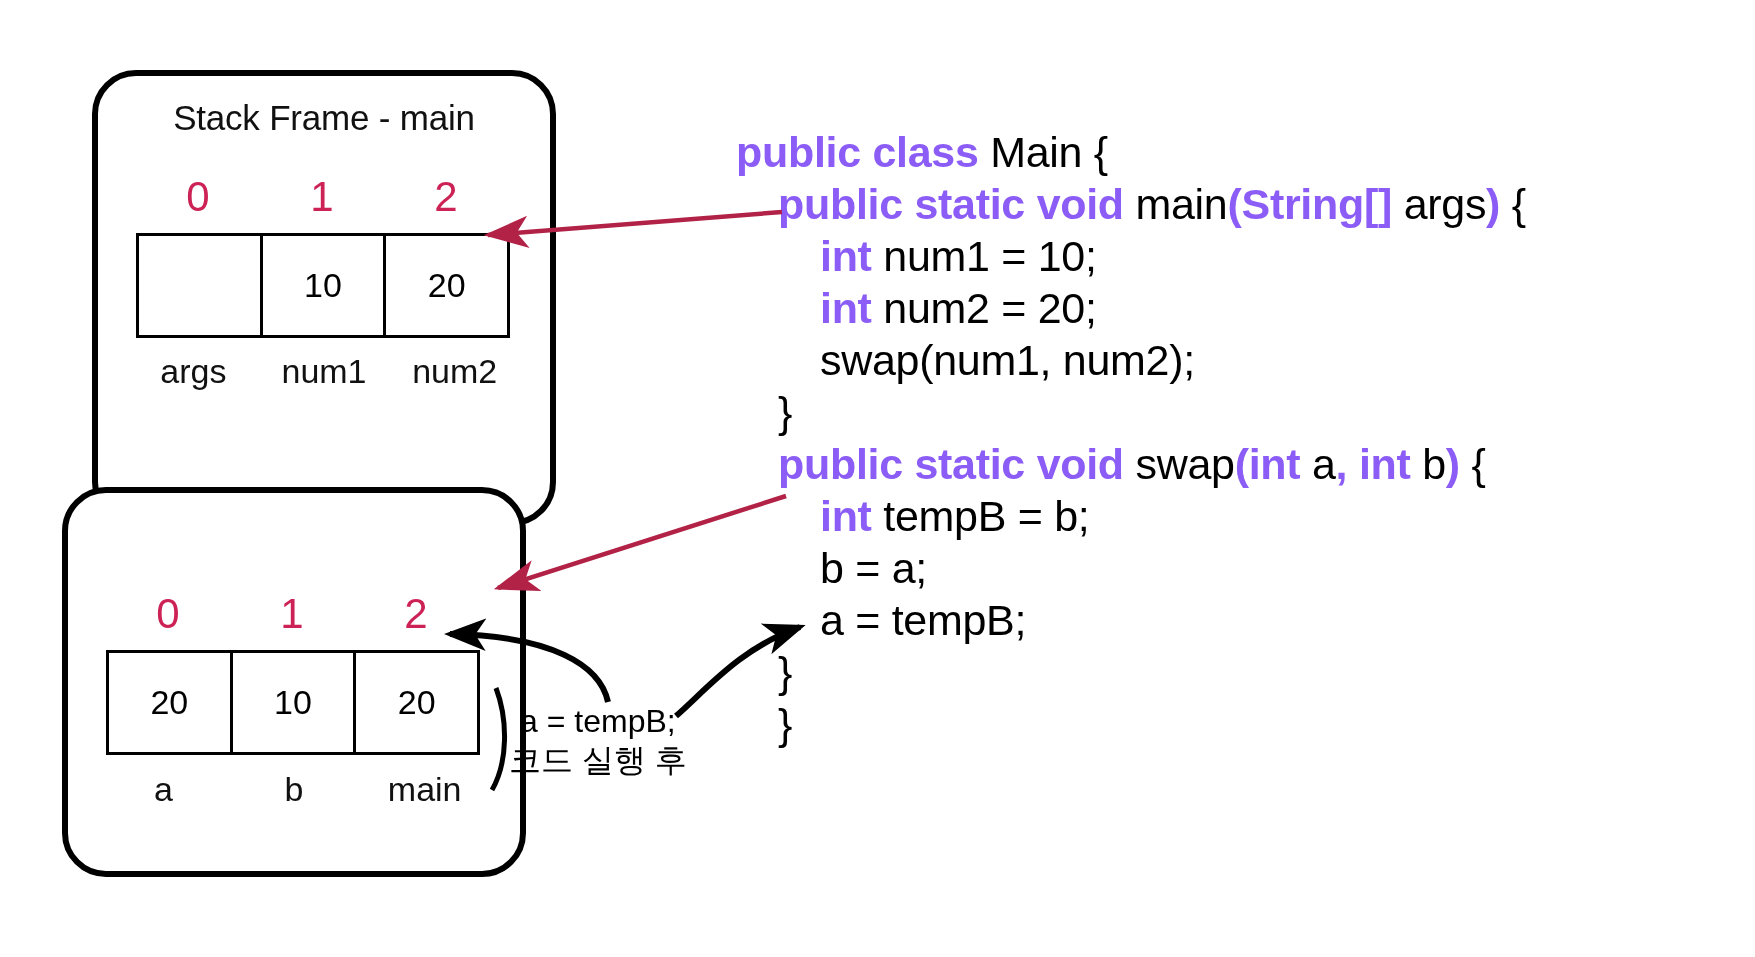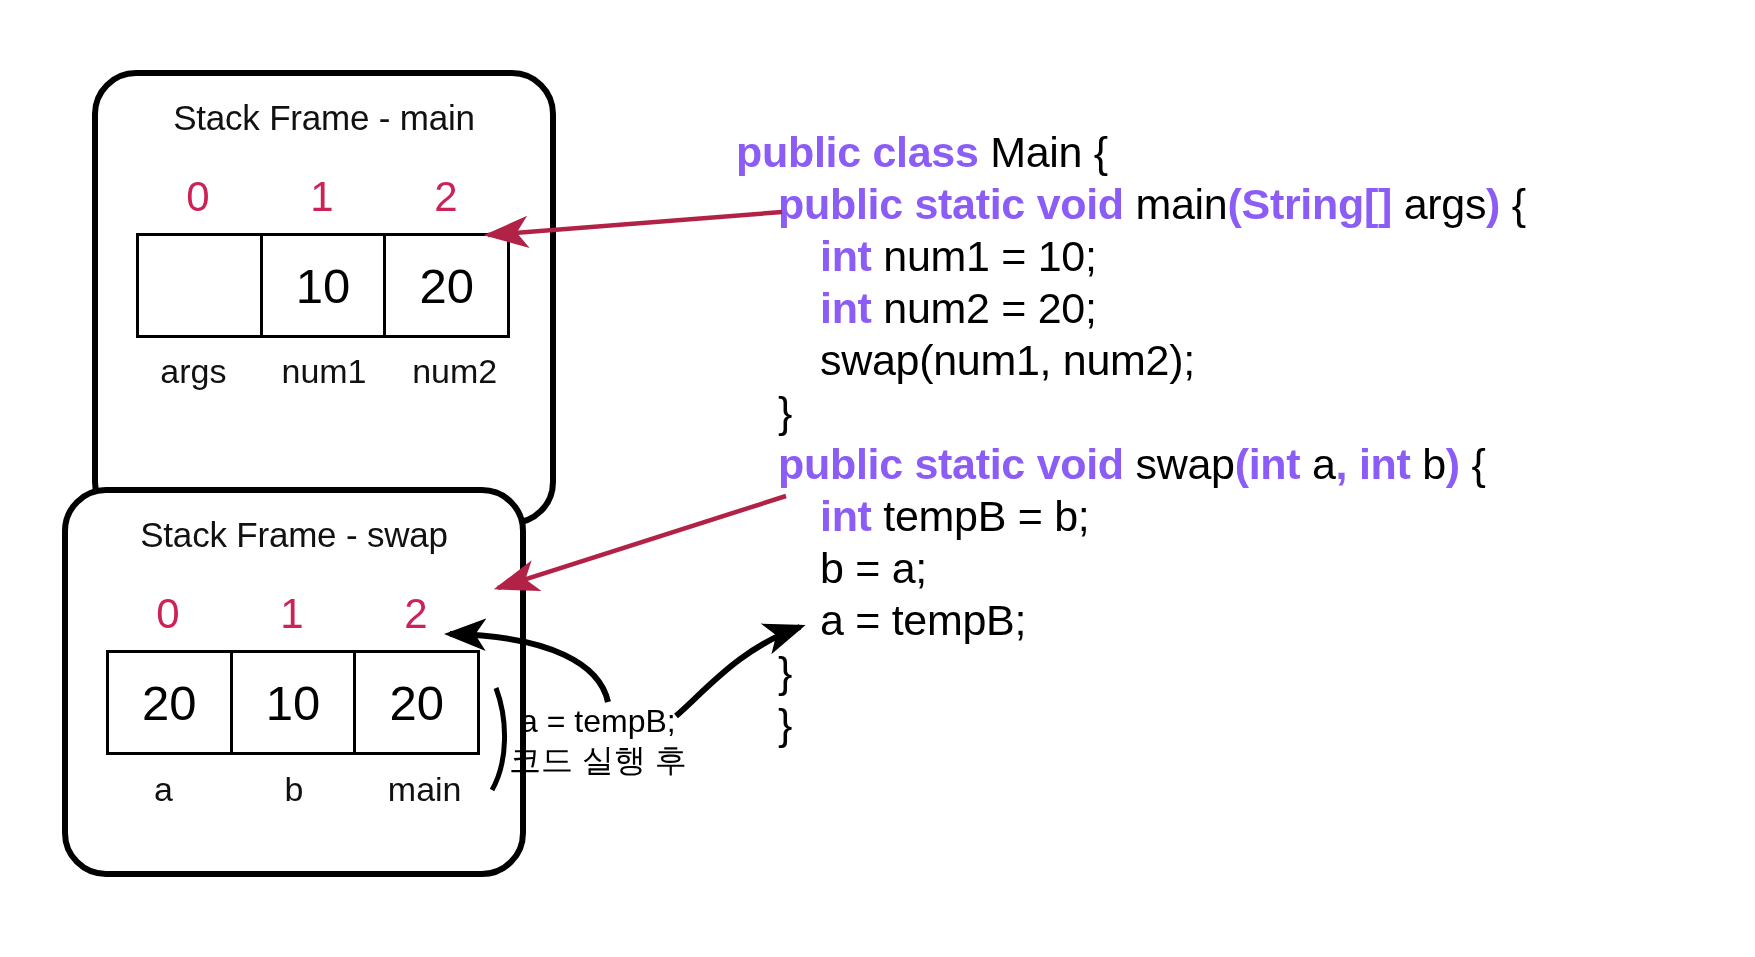--- a/index.html
+++ b/index.html
@@ -73,21 +73,21 @@
   }
   #frame-main .slot-row { top: 157px; height: 105px; }
   #frame-swap .slot-row { top: 157px; height: 105px; }
   .slot-cell {
     flex: 1 1 0;
     border-right: 3px solid #000000;
     box-sizing: border-box;
     display: flex;
     align-items: center;
     justify-content: center;
-    font-size: 49px;
+    font-size: 34px;
     color: #000000;
   }
   .slot-cell:last-child { border-right: none; }
 
   
   .name-row {
     position: absolute;
     display: flex;
     left: 30px;
     width: 392px;
@@ -160,21 +160,20 @@
     </div>
 
     <div class="name-row">
       <div class="name-cell">args</div>
       <div class="name-cell">num1</div>
       <div class="name-cell">num2</div>
     </div>
   </div>
 
   <div class="frame" id="frame-swap">
-    <div class="frame-title">Stack Frame - swap</div>
 
     <div class="index-row">
       <div class="index-cell">0</div>
       <div class="index-cell">1</div>
       <div class="index-cell">2</div>
     </div>
 
     <div class="slot-row">
       <div class="slot-cell">20</div>
       <div class="slot-cell">10</div>

